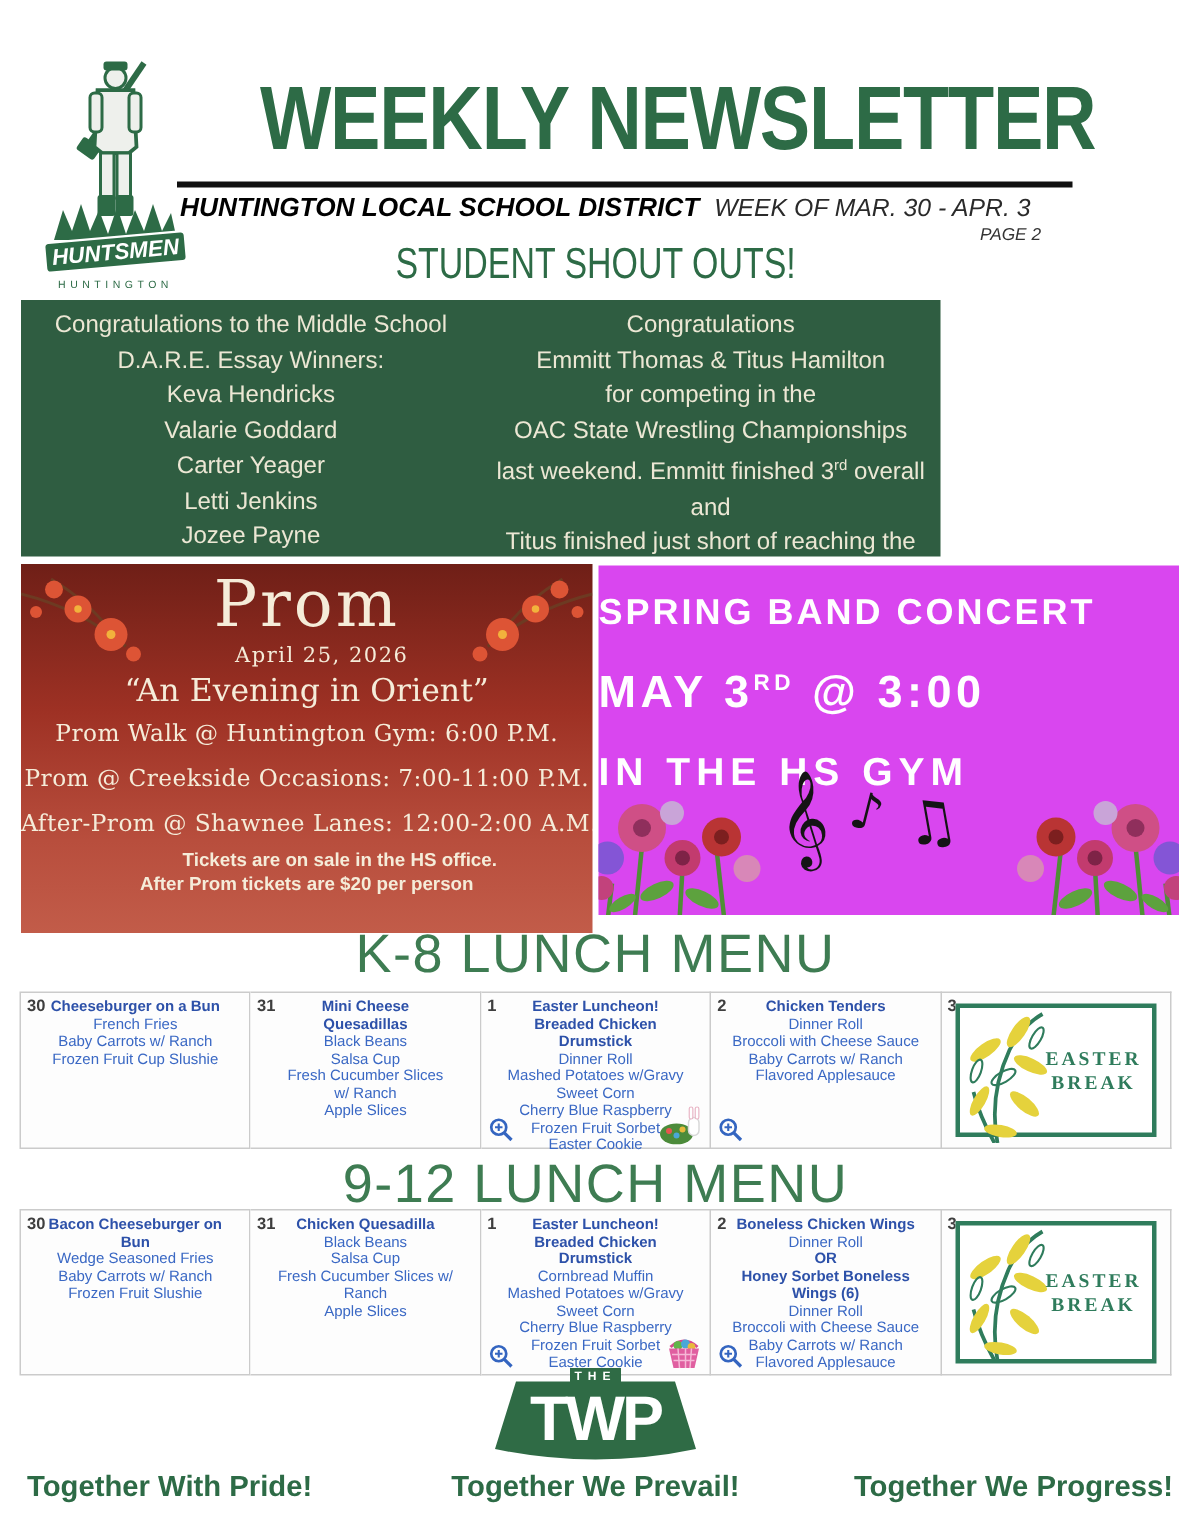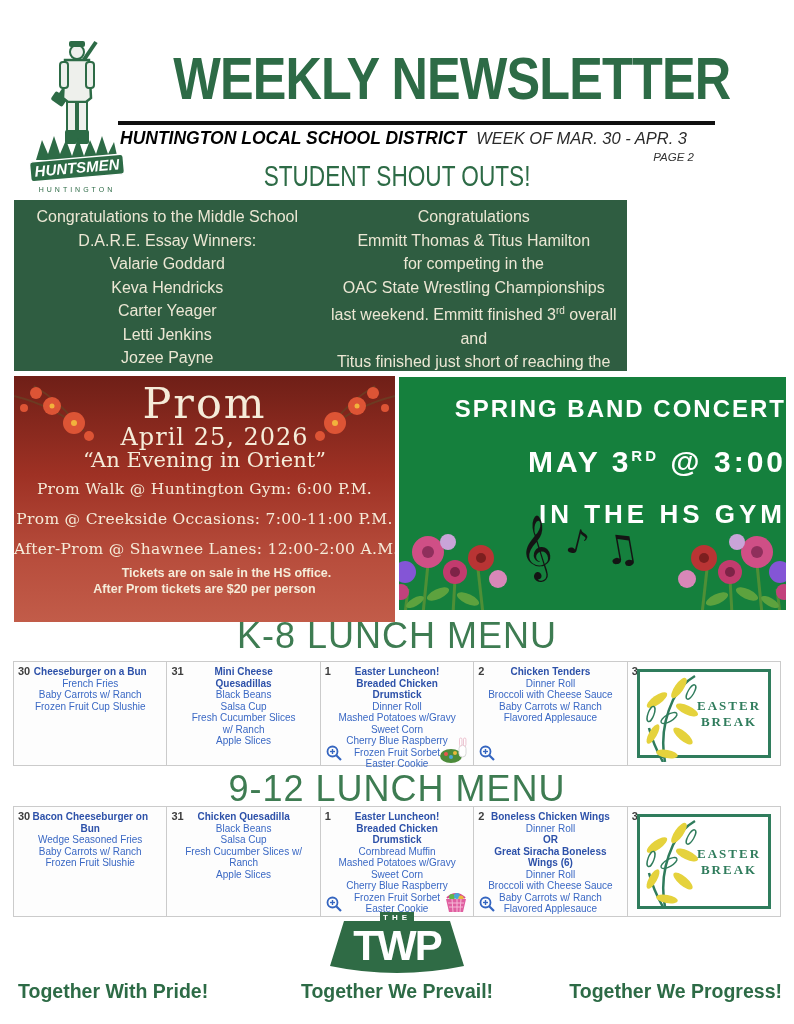--- a/index.html
+++ b/index.html
@@ -24,30 +24,30 @@
   .shout-box{position:absolute;left:14px;top:200px;width:613px;height:171px;background:#2f5d41;
     display:flex;color:#ece7d4;}
   .shout-col{flex:1;text-align:center;font-size:16px;line-height:23.5px;padding-top:5px;}
   .shout-col sup{font-size:10px;}
 
   
   .prom-box{position:absolute;left:14px;top:376px;width:381px;height:246px;overflow:hidden;
     background:linear-gradient(180deg,#6f1f17 0%,#9e3124 40%,#b84e3d 75%,#c25c49 100%);
     color:#f5ecd9;text-align:center;font-family:"DejaVu Serif",serif;}
   .prom-title{font-size:43px;line-height:46px;margin-top:4px;letter-spacing:2px;}
-  .prom-date{font-size:24px;line-height:22px;letter-spacing:1px;padding-left:20px;}
+  .prom-date{font-size:14px;line-height:22px;letter-spacing:1px;padding-left:20px;}
   .prom-theme{font-size:21px;line-height:24px;}
   .prom-sched{font-size:15.5px;line-height:25px;margin-top:5px;white-space:nowrap;letter-spacing:.3px;}
   .prom-tickets{font-family:"Liberation Sans",sans-serif;font-weight:bold;
     font-size:12.5px;line-height:15.5px;margin-top:4px;}
   .prom-corner{position:absolute;top:0;pointer-events:none;}
 
   
-  .band-box{position:absolute;left:399px;top:377px;width:387px;height:233px;background:#15803d;
-    color:#fff;text-align:right;overflow:hidden;}
+  .band-box{position:absolute;left:399px;top:377px;width:387px;height:233px;background:#d946ef;
+    color:#fff;text-align:left;overflow:hidden;}
   .band-l1{margin-top:18px;font-size:24px;font-weight:bold;letter-spacing:2px;white-space:nowrap;}
   .band-l2{margin-top:22px;font-size:30px;font-weight:bold;letter-spacing:3px;}
   .band-l2 sup{font-size:15px;}
   .band-l3{margin-top:20px;font-size:26px;font-weight:bold;letter-spacing:4px;}
   .band-flowers{position:absolute;bottom:-4px;}
   .band-notes{position:absolute;left:120px;bottom:8px;width:150px;color:#141414;}
   .band-notes span{position:absolute;font-family:"DejaVu Sans",sans-serif;}
 
   
   .menu-heading{position:absolute;left:0;width:100%;text-align:center;color:#3e7c52;
@@ -107,22 +107,22 @@
     <span class="district">HUNTINGTON LOCAL SCHOOL DISTRICT</span><span class="week">WEEK OF MAR. 30 - APR. 3</span>
   </div>
   <div class="page-num">PAGE 2</div>
 
   <div class="shout-heading"><span>STUDENT SHOUT OUTS!</span></div>
 
   <div class="shout-box">
     <div class="shout-col" id="shout-left">
         <div>Congratulations to the Middle School</div>
         <div>D.A.R.E. Essay Winners:</div>
+        <div>Keva Hendricks</div>
         <div>Valarie Goddard</div>
-        <div>Keva Hendricks</div>
         <div>Carter Yeager</div>
         <div>Letti Jenkins</div>
         <div>Jozee Payne</div>
       </div>
     <div class="shout-col" id="shout-right">
         <div>Congratulations</div>
         <div>Emmitt Thomas &amp; Titus Hamilton</div>
         <div>for competing in the</div>
         <div>OAC State Wrestling Championships</div>
         <div>last weekend. Emmitt finished 3<sup>rd</sup> overall and</div>
@@ -384,21 +384,21 @@
             <line x1="18" y1="11" x2="17" y2="24"></line>
           </g>
     </svg>
       </div>
       <div class="menu-card">
         <div class="day-num">2</div>
         <div class="card-lines">
           <div class="b">Boneless Chicken Wings</div>
           <div>Dinner Roll</div>
           <div class="b">OR</div>
-          <div class="b">Great Siracha Boneless</div>
+          <div class="b">Honey Sorbet Boneless</div>
           <div class="b">Wings (6)</div>
           <div>Dinner Roll</div>
           <div>Broccoli with Cheese Sauce</div>
           <div>Baby Carrots w/ Ranch</div>
           <div>Flavored Applesauce</div>
         </div>
         <svg class="zoom-btn" viewBox="0 0 16 16">
       <circle cx="6.5" cy="6.5" r="5" fill="none" stroke="#3465c0" stroke-width="1.8"></circle>
       <line x1="10.2" y1="10.2" x2="15" y2="15" stroke="#3465c0" stroke-width="2.2"></line>
       <line x1="4" y1="6.5" x2="9" y2="6.5" stroke="#3465c0" stroke-width="1.4"></line>

